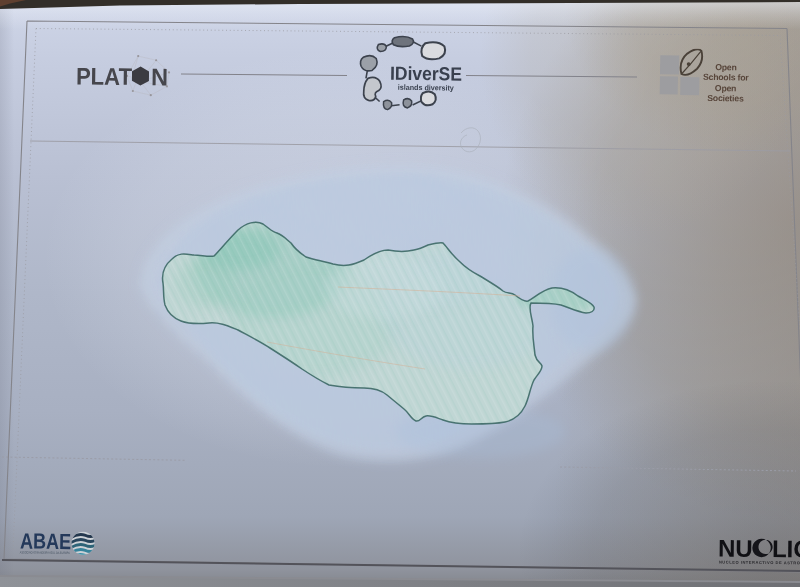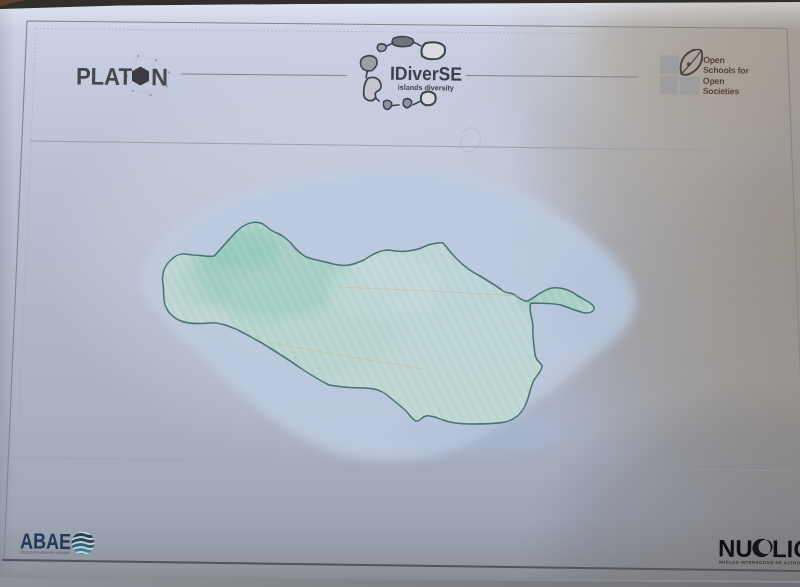--- a/index.html
+++ b/index.html
@@ -178,21 +178,21 @@
 
     <rect x="2" y="7" width="19" height="19" fill="#9d9da0"></rect>
     <rect x="2" y="28" width="18" height="18" fill="#9d9da0"></rect>
     <rect x="22.5" y="28.5" width="19" height="18" fill="#9d9da0"></rect>
 
     <path d="M23.5,25.5 Q20,13 29,5 Q39,-2 43,2 Q46,12 39,20 Q30,28.5 23.5,25.5 Z" fill="none" stroke="#4a4138" stroke-width="1.9"></path>
     <path d="M23.5,25.5 Q33,15 42.5,2.5" fill="none" stroke="#4a4138" stroke-width="1.2"></path>
     <circle cx="30.5" cy="15.5" r="1.9" fill="#4a4138"></circle>
   </svg>
   
-  <div class="abs" style="left:45px;top:6px;font-weight:bold;font-size:8.7px;line-height:10.3px;color:#57453a;letter-spacing:-0.2px;">Open<br>Schools for<br>Open<br>Societies</div>
+  <div class="abs" style="left:45px;top:13px;font-weight:bold;font-size:8.7px;line-height:10.3px;color:#57453a;letter-spacing:-0.2px;text-align:center;">Open<br>Schools for<br>Open<br>Societies</div>
 </div>
 
 <div class="abs" style="left:19px;top:528px;width:90px;height:30px;transform:rotate(0.8deg);">
   <svg width="90" height="30" viewBox="0 0 90 30">
 
     <text x="1" y="21" font-family="Liberation Sans, sans-serif" font-weight="bold" font-size="22" fill="#24395a" textLength="51" lengthAdjust="spacingAndGlyphs">ABAE</text>
 
     <text x="1" y="26" font-family="Liberation Sans, sans-serif" font-size="3.4" fill="#44505f" textLength="50" lengthAdjust="spacingAndGlyphs">ASSOCIACAO BANDEIRA AZUL DA EUROPA</text>
 
     <g>

